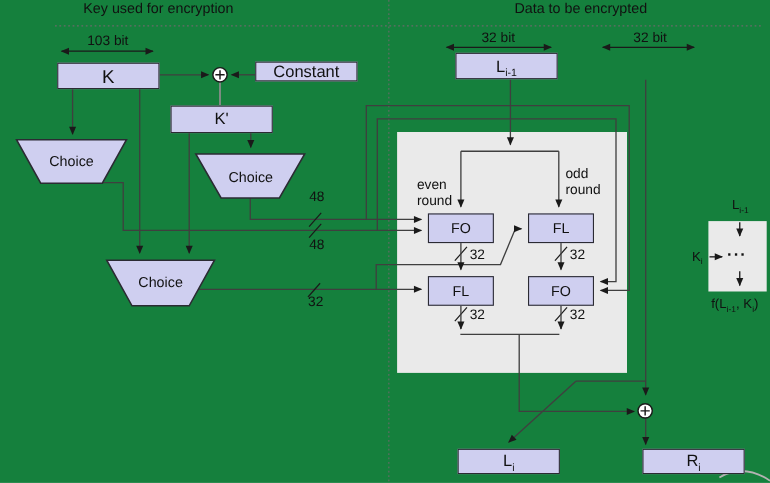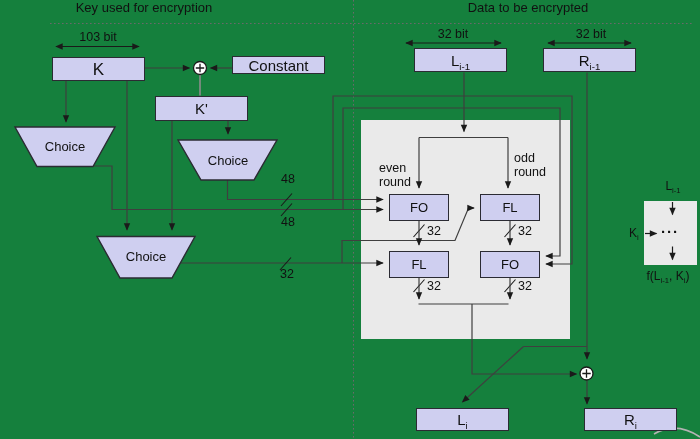--- a/index.html
+++ b/index.html
@@ -132,23 +132,20 @@
   <div class="lbl ctr" style="left:188px;top:154px;width:80px;font-size:13px;">Choice</div>
   <div class="lbl ctr" style="left:106px;top:250px;width:80px;font-size:13px;">Choice</div>
 
   <div class="lbl ctr" style="left:276px;top:172px;width:24px;">48</div>
   <div class="lbl ctr" style="left:276px;top:215px;width:24px;">48</div>
   <div class="lbl ctr" style="left:275px;top:267px;width:24px;">32</div>
 
   <div class="box med" style="left:414px;top:48px;width:93px;height:24px;">
     <span><span>L</span><sub>i-1</sub></span>
   </div>
-  <div class="box med" style="left:543px;top:48px;width:93px;height:24px;">
-    <span><span>R</span><sub>i-1</sub></span>
-  </div>
 
   <div class="lbl" style="left:379px;top:149px;margin-top:12px;">
     <div>even</div>
     <div>round</div>
   </div>
   <div class="lbl" style="left:514px;top:151px;">
     <div>odd</div>
     <div>round</div>
   </div>
 

